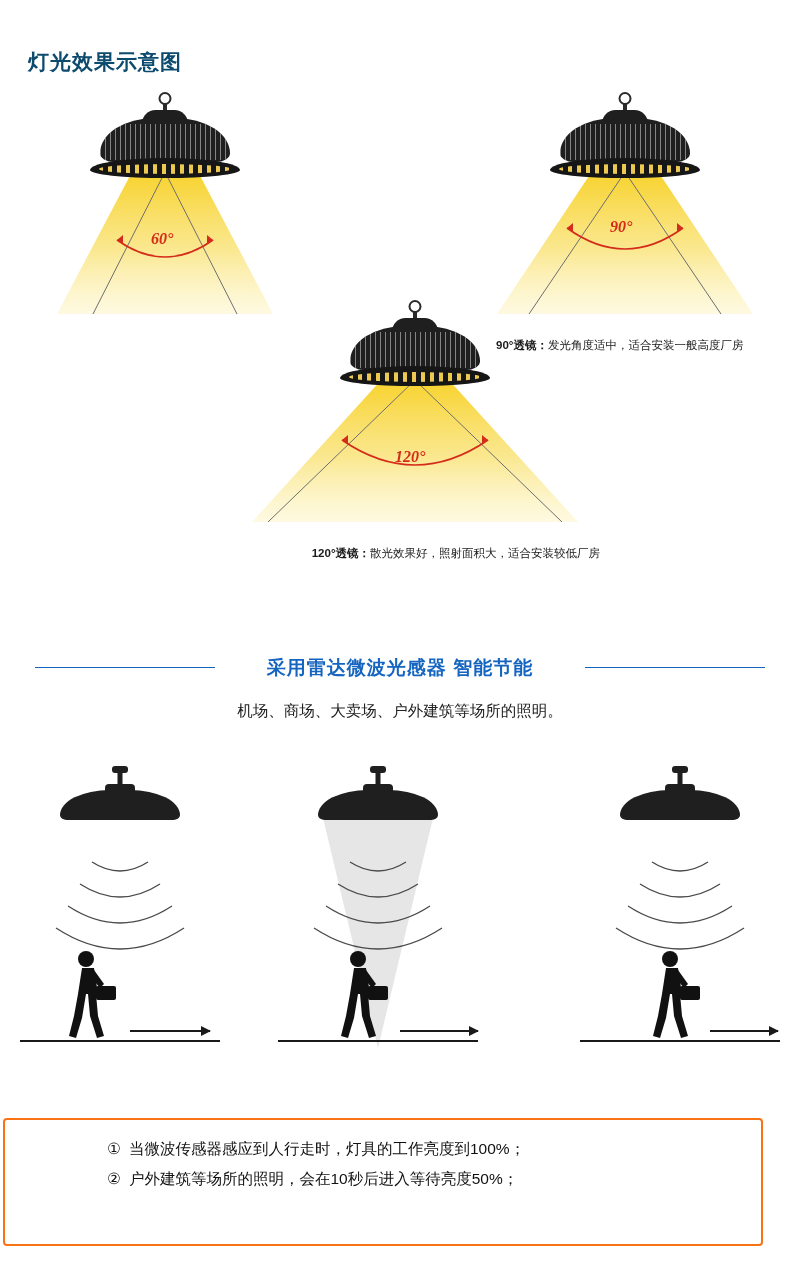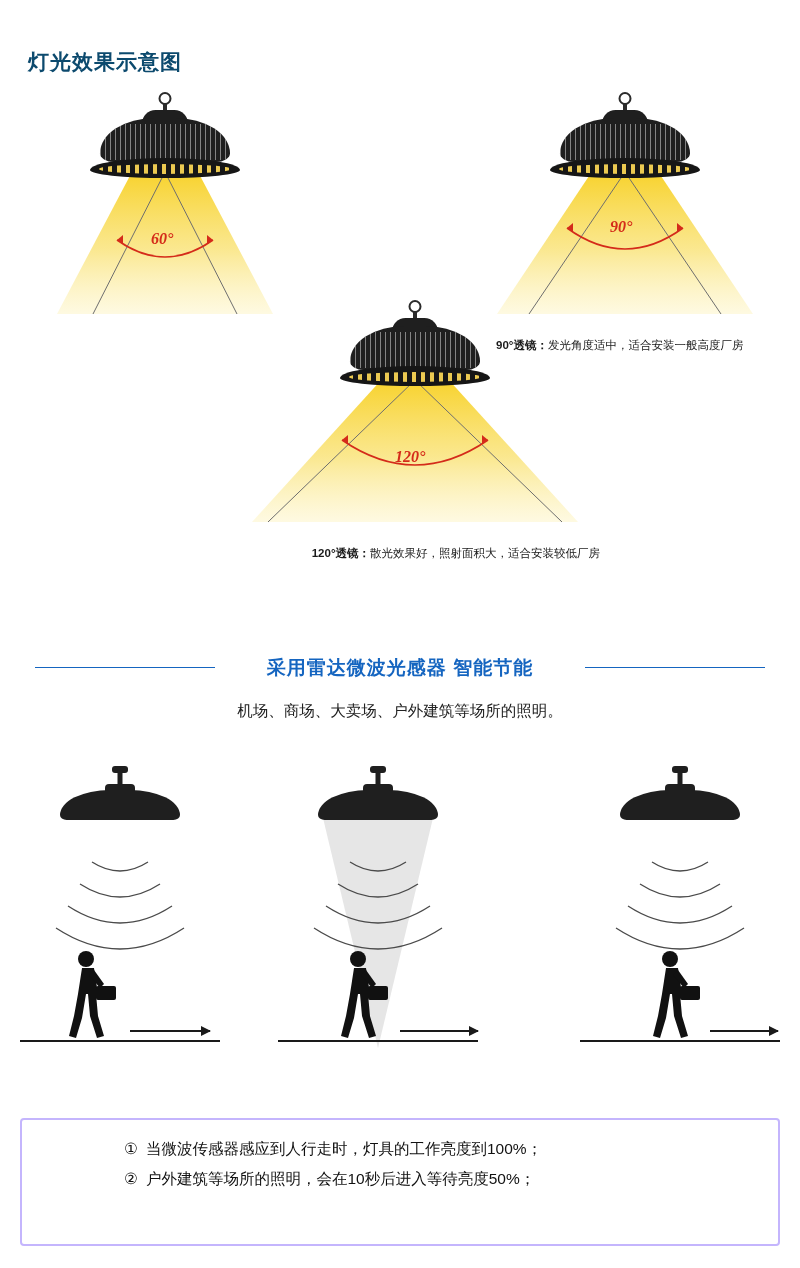--- a/index.html
+++ b/index.html
@@ -240,25 +240,25 @@
     border-left: 10px solid #1a1a1a;
     border-top: 5px solid transparent;
     border-bottom: 5px solid transparent;
   }
 
   .walker { position: absolute; bottom: 20px; }
 
   
   .notes {
     position: absolute;
-    left: 20px;
+    left: 3px;
     top: 1118px;
     width: 760px;
     height: 128px;
-    border: 2px solid #c4b5fd;
+    border: 2px solid #f97316;
     border-radius: 4px;
     background: #fff;
     padding: 14px 0 0 0;
   }
   .note-line {
     font-size: 15.5px;
     color: #111;
     line-height: 30px;
     padding-left: 102px;
   }

